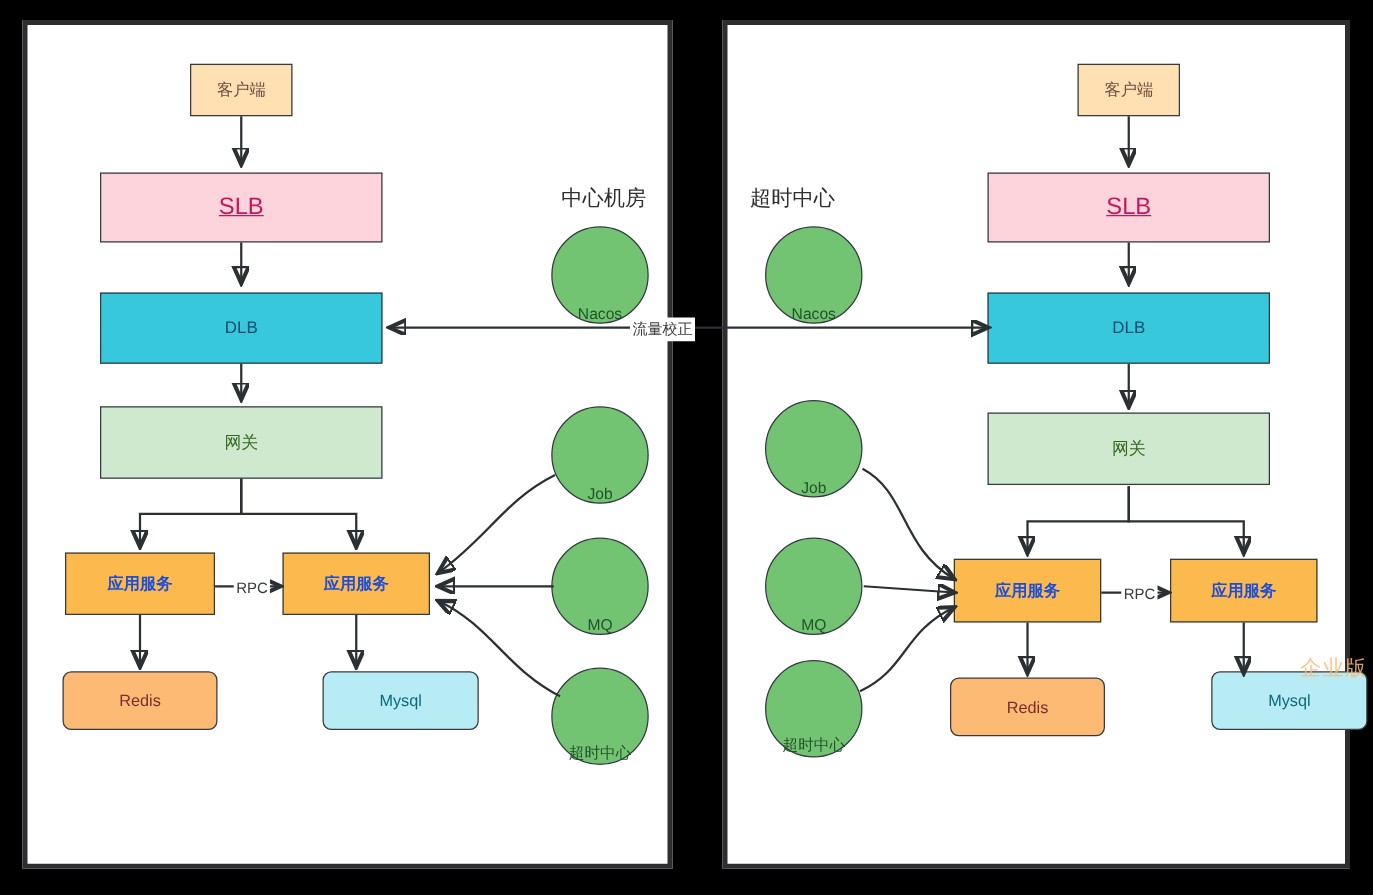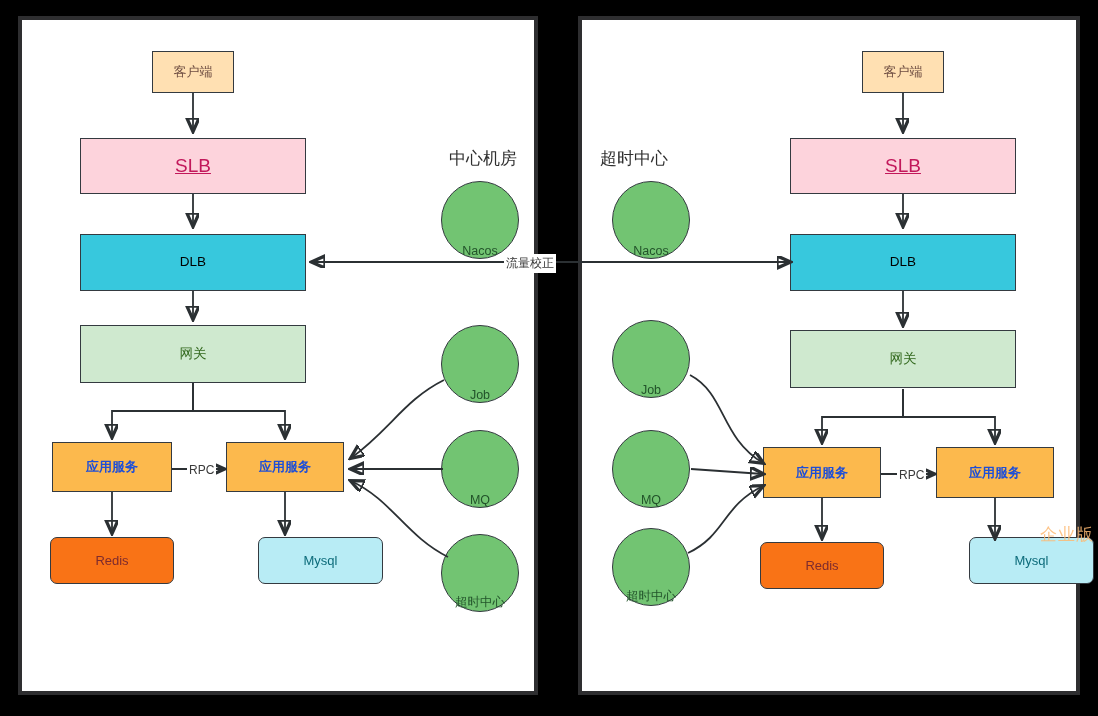--- a/index.html
+++ b/index.html
@@ -38,24 +38,24 @@
     align-items: center;
     justify-content: center;
     text-align: center;
     line-height: 1.2;
     white-space: nowrap;
   }
   .node span { pointer-events: none; }
 
   .n-client { background: #ffe0b2; color: #6d4c41; font-size: 13px; }
   .n-slb    { background: #ffcdd2; background: #fdd3dc; color: #c2185b; font-size: 19px; text-decoration: underline; }
-  .n-dlb    { background: #3ec9dd; background: #37c8dd; color: #000000; font-size: 13.5px; }
+  .n-dlb    { background: #3ec9dd; background: #37c8dd; color: #0c4a6e; font-size: 13.5px; }
   .n-gw     { background: #cfe9cf; color: #33691e; font-size: 13.5px; }
   .n-app    { background: #fcb94d; color: #1d4ed8; font-size: 13px; font-weight: bold; }
-  .n-redis  { background: #f97316; color: #7d2b2e; font-size: 13px; border-radius: 7px; }
+  .n-redis  { background: #fdba74; color: #7d2b2e; font-size: 13px; border-radius: 7px; }
   .n-mysql  { background: #b8ecf5; color: #0c6b7a; font-size: 13px; border-radius: 7px; margin-left: 36px; }
 
   .circle {
     position: absolute;
     border-radius: 50%;
     background: #72c472;
     border: 1.6px solid #343a40;
     box-sizing: border-box;
     display: flex;
     align-items: flex-end;

